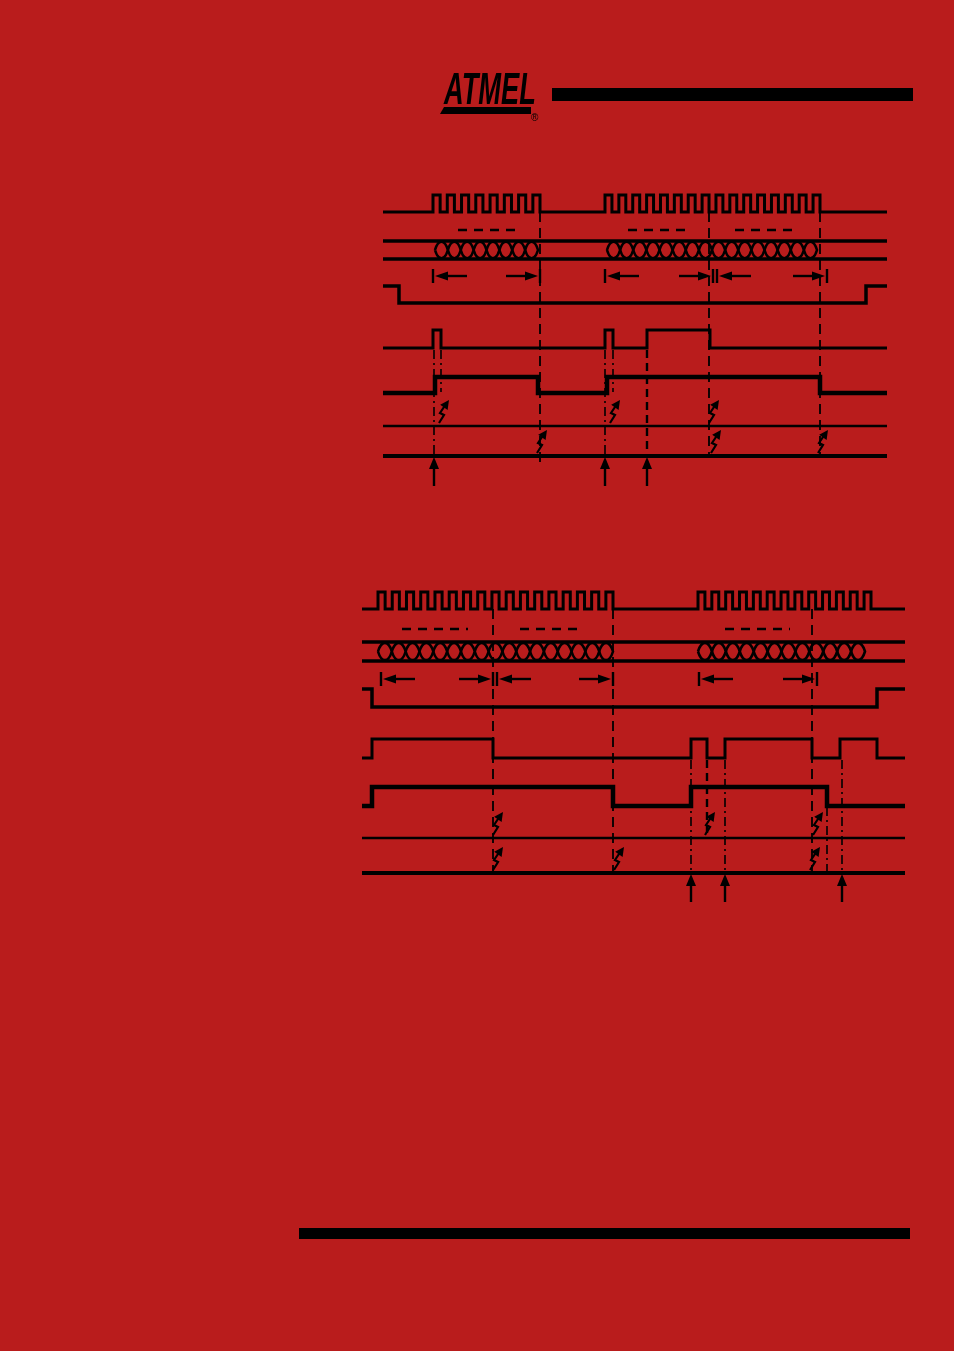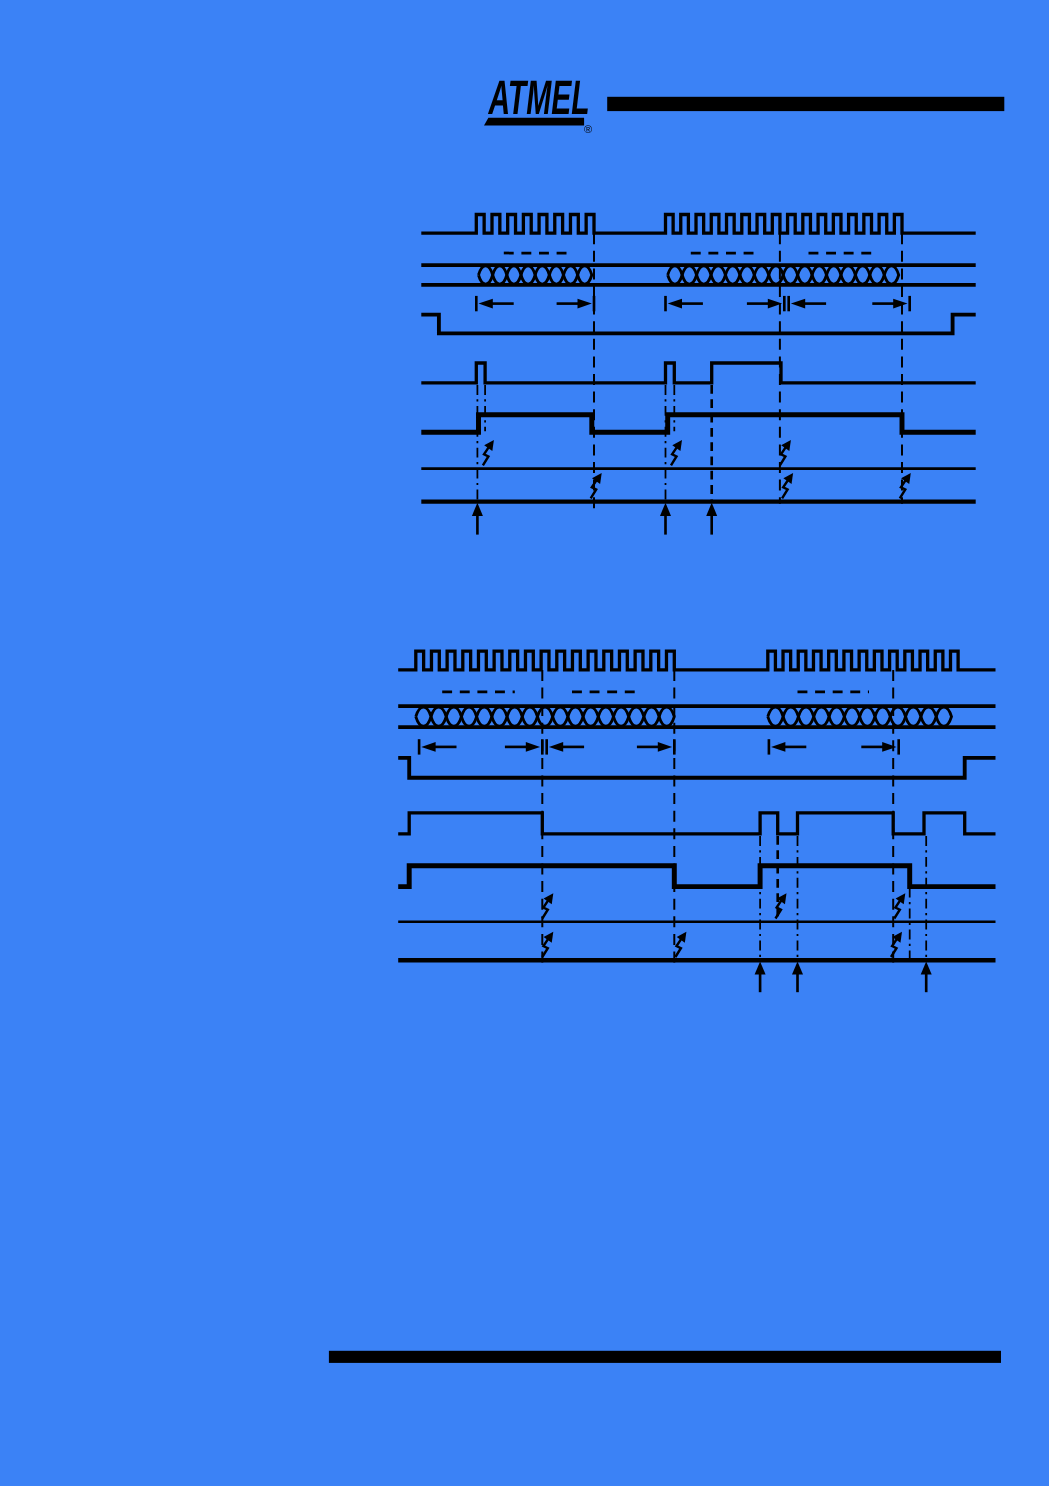--- a/index.html
+++ b/index.html
@@ -1,19 +1,19 @@
 <!DOCTYPE html>
 <html><head>
 <meta charset="utf-8">
 <style>
   html,body{margin:0;padding:0;background:#ffffff;}
   .page{
     position:relative;
     width:954px;height:1351px;
-    background:#3b82f6;
+    background:#b91c1c;
     overflow:hidden;
     font-family:"Liberation Sans",sans-serif;
   }
   #artwork{position:absolute;left:0;top:0;}
   .logo-text{
     font-family:"Liberation Sans",sans-serif;
     font-weight:bold;font-style:italic;
     font-size:44px;fill:#000;
   }
   .reg-mark{

